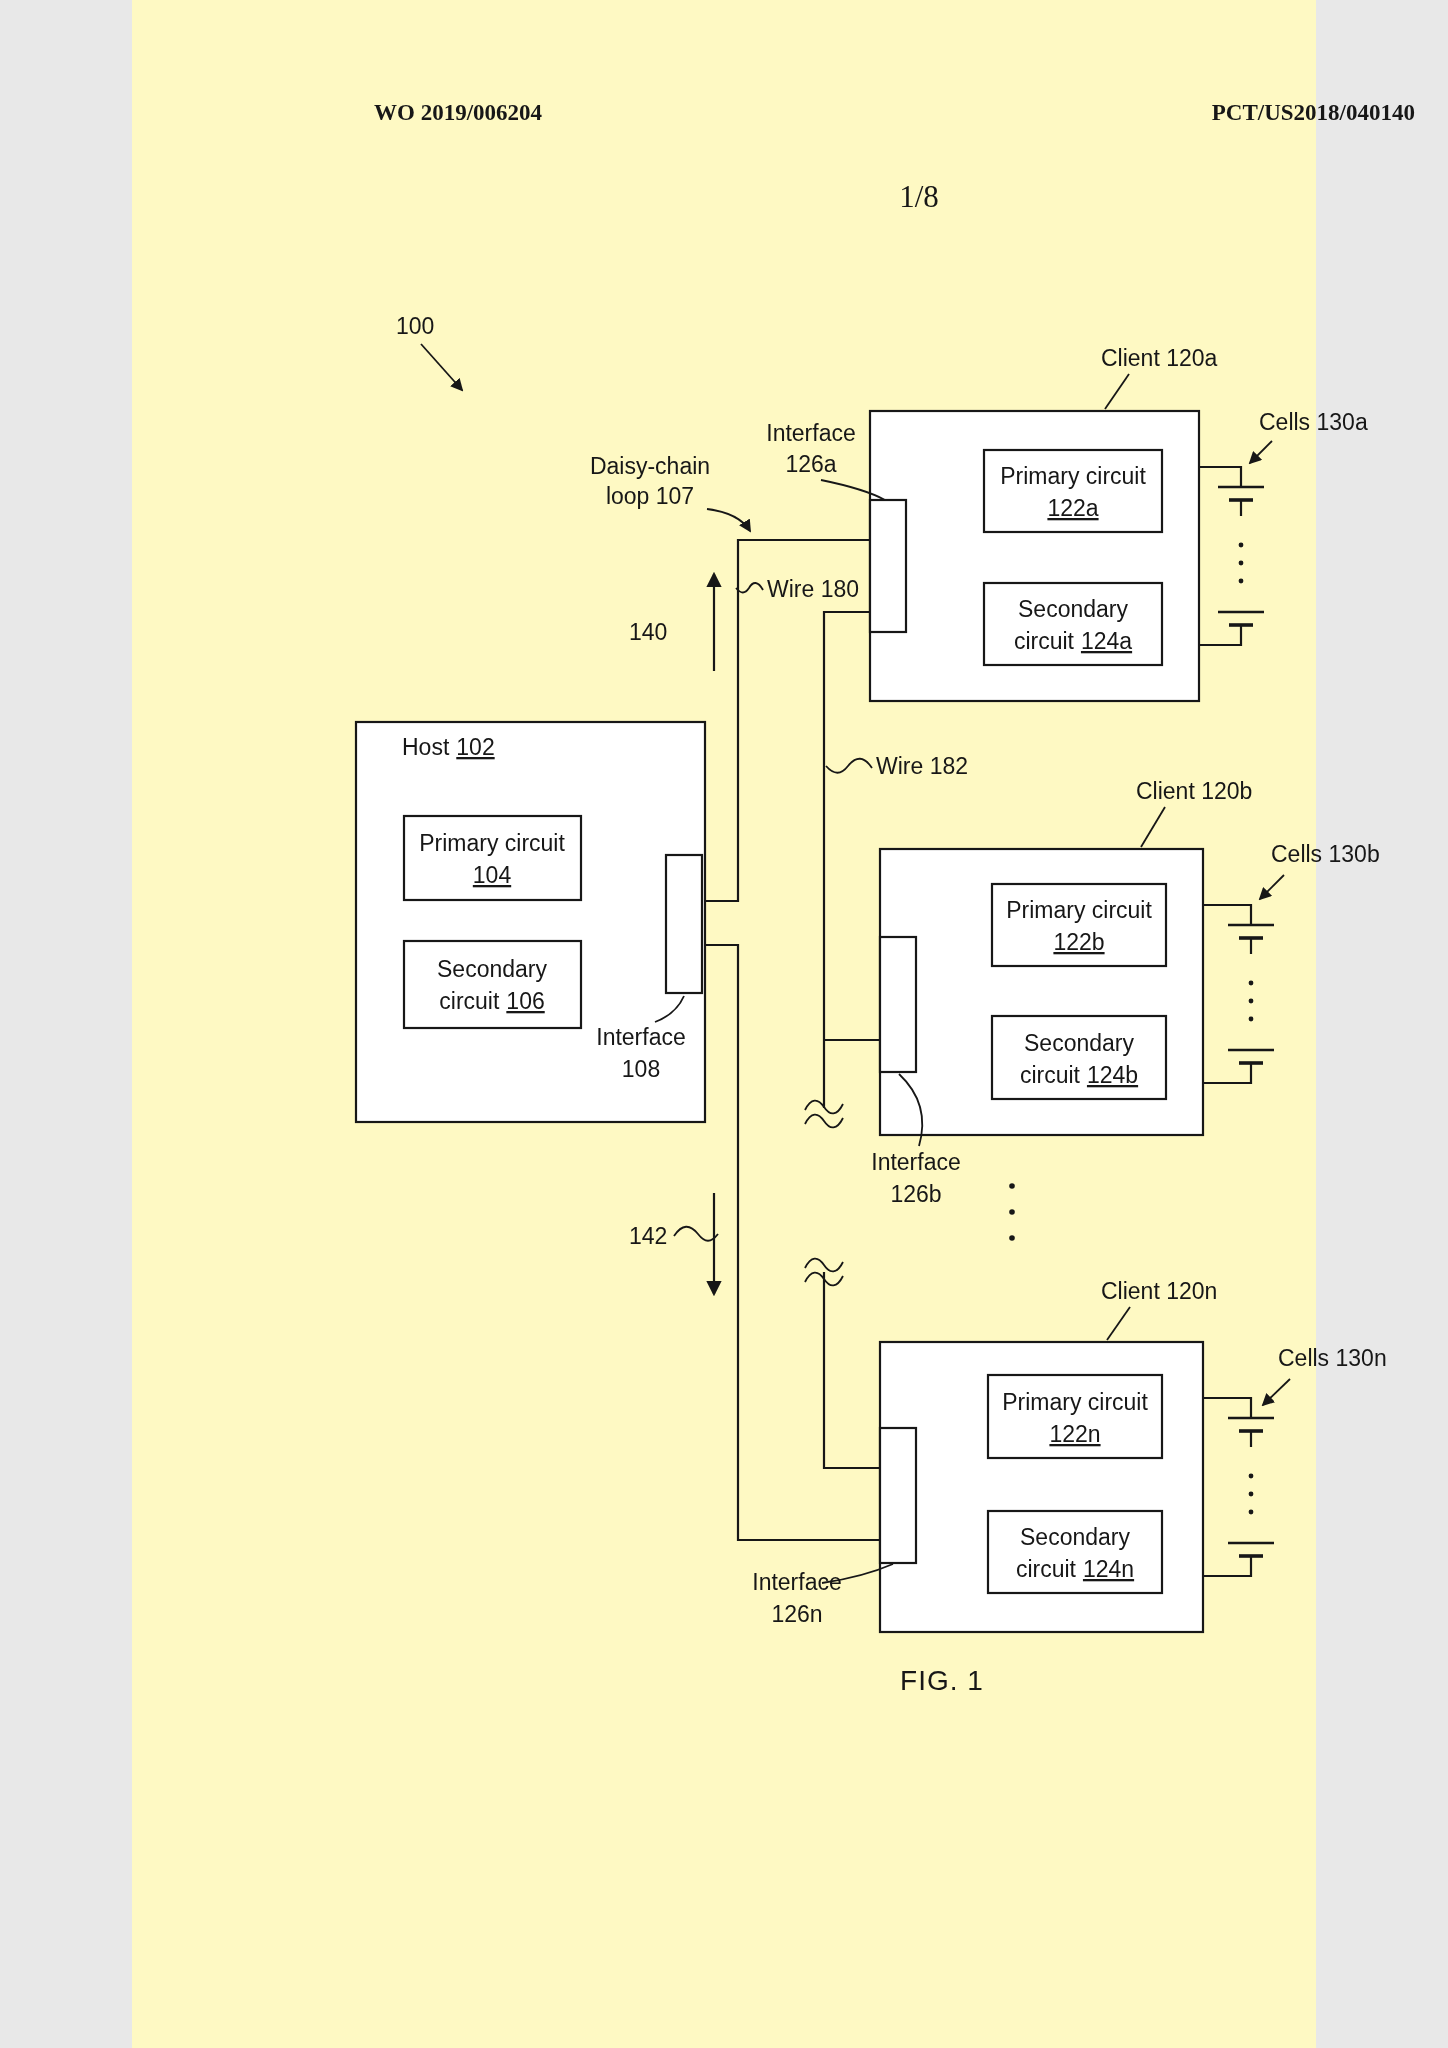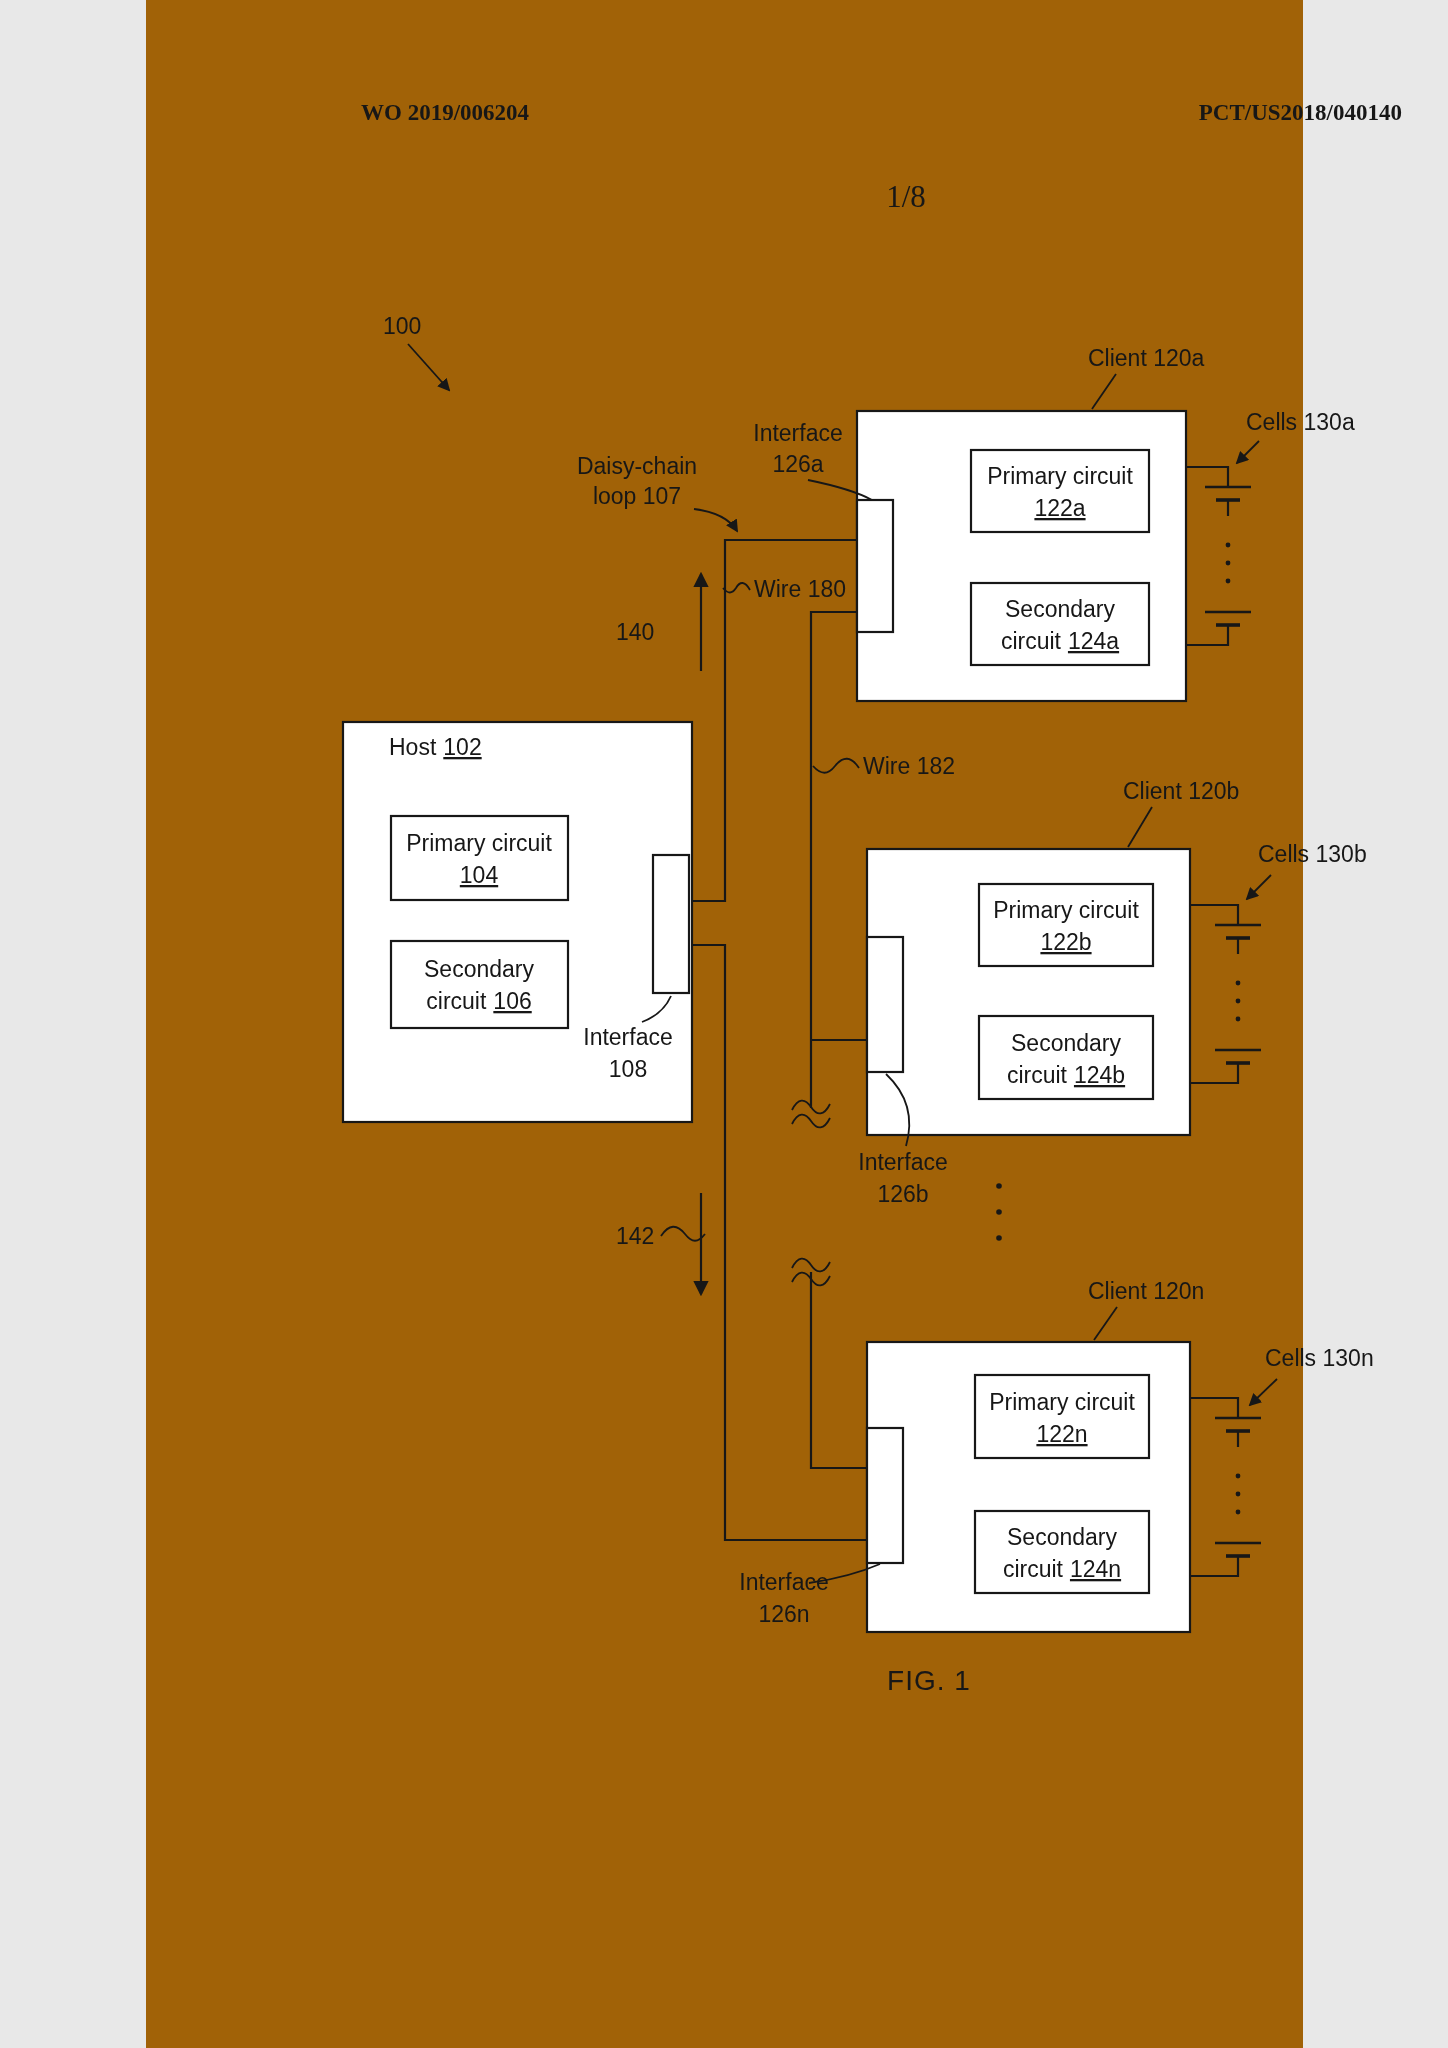--- a/index.html
+++ b/index.html
@@ -1,16 +1,16 @@
 <!DOCTYPE html>
 <html><head>
 <meta charset="utf-8">
 <style>
   html,body{margin:0;padding:0;background:#e8e8e8;}
-  .page{width:1157px;height:2048px;background:#a16207;position:relative;margin:0 auto;}
+  .page{width:1157px;height:2048px;background:#fef9c3;position:relative;margin:0 auto;padding-left:27px;}
   svg{display:block;}
   text{font-family:"Liberation Sans",sans-serif;font-size:23px;fill:#171717;}
   .hdr{font-family:"Liberation Serif",serif;font-weight:bold;font-size:23px;}
   .sheetnum{font-family:"Liberation Serif",serif;font-size:31px;}
   .fig{font-size:28px;letter-spacing:1px;}
   .end{text-anchor:end;}
   .mid{text-anchor:middle;}
   .u{text-decoration:underline;}
   .box{fill:#ffffff;stroke:#171717;stroke-width:2.2;}
   .wire{fill:none;stroke:#171717;stroke-width:2.2;}

